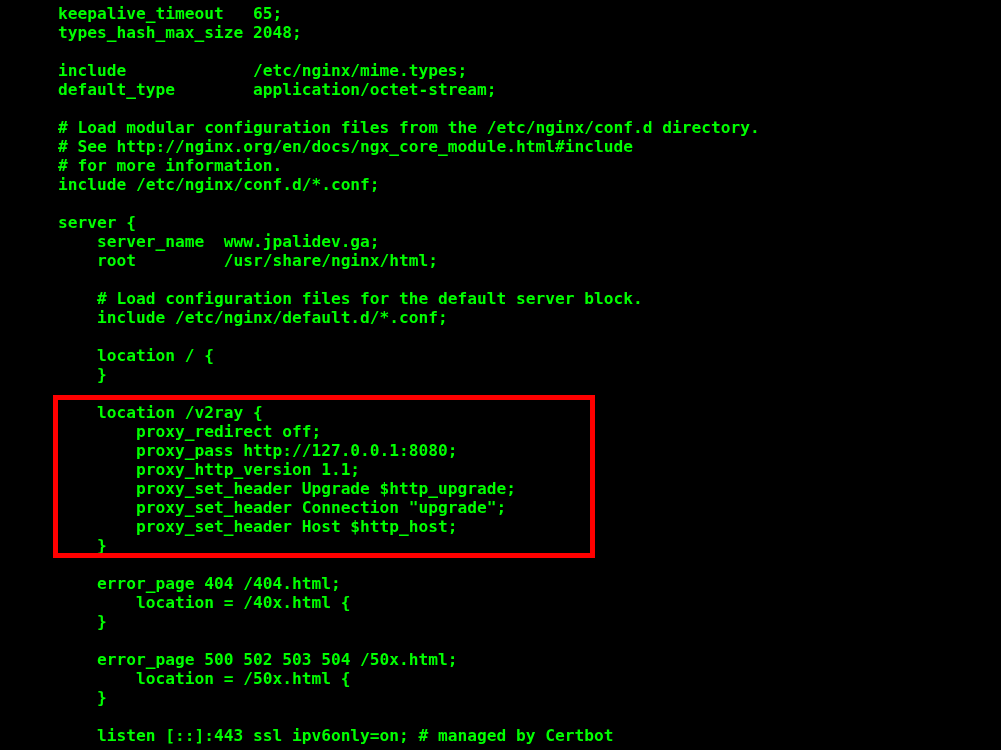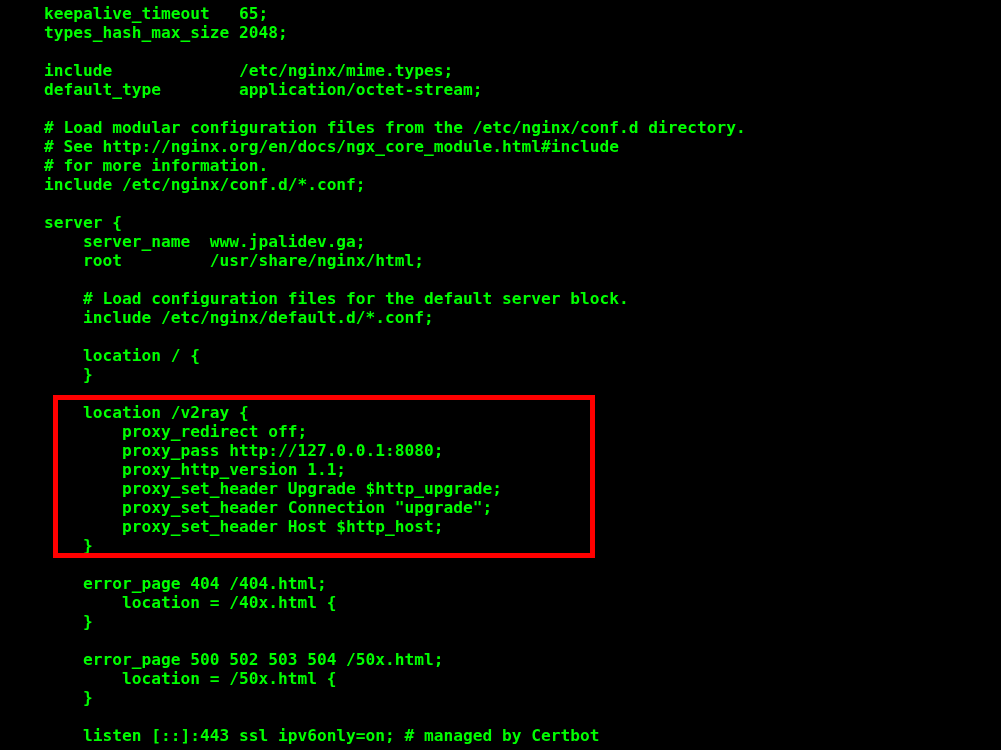--- a/index.html
+++ b/index.html
@@ -14,21 +14,21 @@
     font-weight: bold;
     color: #00ff00;
     line-height: 19px;
     position: relative;
   }
   .term {
     position: absolute;
     left: 0;
     top: 0;
     white-space: pre;
-    padding-left: 44px;
+    padding-left: 58px;
     padding-top: 4px;
   }
   .highlight-box {
     position: absolute;
     left: 53px;
     top: 395px;
     width: 542px;
     height: 163px;
     border: 5px solid #ff0000;
     box-sizing: border-box;

